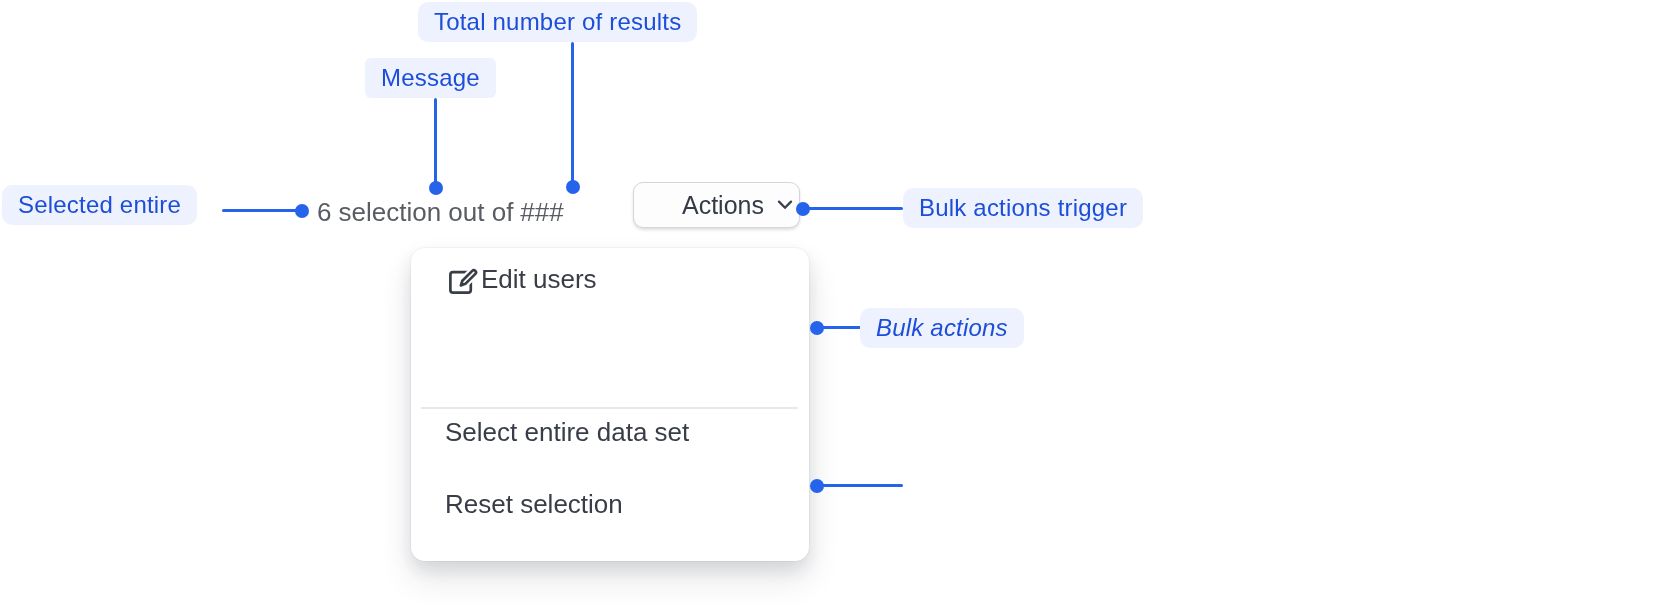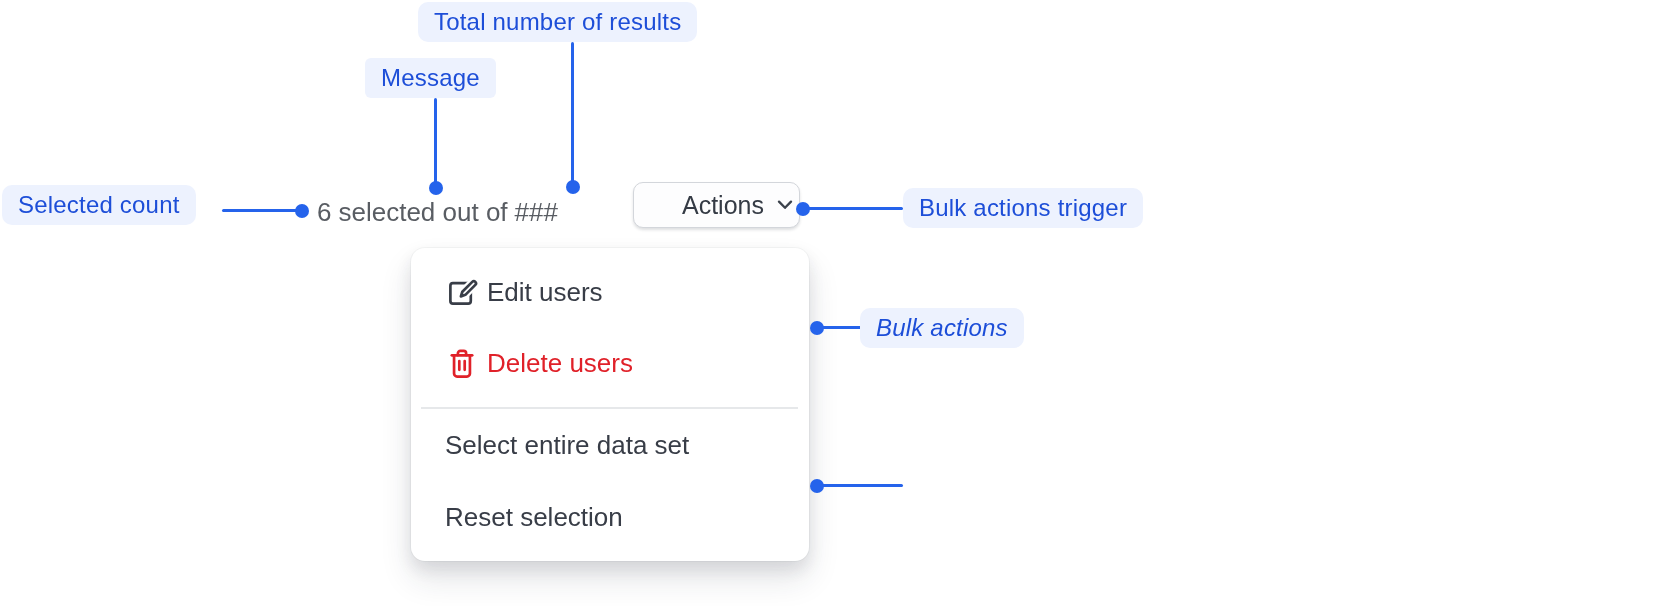--- a/index.html
+++ b/index.html
@@ -47,48 +47,48 @@
     padding-left:42px;
   }
   
   .menu{
     position:absolute;left:411px;top:248px;width:398px;height:313px;
     background:#fff;border-radius:14px;
     box-shadow:0 0 0 1px rgba(35,42,54,.04),0 8px 16px rgba(35,42,54,.10),0 18px 32px rgba(35,42,54,.12);
   }
   .menu-item{
     position:absolute;left:0;right:0;height:56px;
-    display:flex;align-items:center;gap:8px;padding:0 24px 0 34px;
+    display:flex;gap:2px;padding:0 24px 0 34px;
     font-size:26px;color:var(--menu-text);cursor:pointer;white-space:nowrap;
   }
   .menu-item.danger{color:var(--danger);}
   .menu-item .mi-icon{width:34px;height:34px;flex:0 0 34px;display:flex;align-items:center;justify-content:center;}
   .menu-divider{position:absolute;left:10px;right:11px;height:1.5px;background:var(--divider);}
   svg{display:block;}
 </style>
 </head>
 <body>
 
 <div class="canvas">
 
   <div class="pill" style="left:418px;top:2px;">Total number of results</div>
   <div class="vline" style="left:571px;top:42px;height:140px;"></div>
   <div class="dot" style="left:566px;top:180px;"></div>
 
   <div class="pill" style="left:365px;top:58px;border-radius:6px;">Message</div>
   <div class="vline" style="left:434px;top:98px;height:85px;"></div>
   <div class="dot" style="left:429px;top:181px;"></div>
 
-  <div class="pill" style="left:2px;top:185px;">Selected count</div>
+  <div class="pill" style="left:2px;top:185px;">Selected entire</div>
   <div class="hline" style="left:222px;top:209px;width:76px;"></div>
   <div class="dot" style="left:295px;top:204px;"></div>
 
   <div class="message">
     <span>6</span>
-    <span>selected out of</span>
+    <span>selection out of</span>
     <span>###</span>
   </div>
 
   <button class="actions-btn">
     <span>Actions</span>
     <span class="mi-icon" style="width:16px;flex:0 0 16px;">
       <svg width="16" height="10" viewBox="0 0 16 10" fill="none">
         <path d="M2 1.6 L8 7.8 L14 1.6" stroke="#3c424c" stroke-width="2.3" stroke-linecap="round" stroke-linejoin="round"></path>
       </svg>
     </span>
@@ -104,32 +104,20 @@
       <span class="mi-icon">
         <svg width="34" height="34" viewBox="0 0 24 24" fill="none">
           <rect x="3.8" y="5.8" width="14.4" height="14.4" rx="1.8" stroke="#383d47" stroke-width="1.9"></rect>
           <path d="M11.2 15.1 l3.2-1.1 7-7 a1.52 1.52 0 0 0-2.15-2.15 l-7 7 z" stroke="#ffffff" stroke-width="5" fill="#ffffff" stroke-linejoin="round"></path>
           <path d="M11.2 15.1 l3.2-1.1 7-7 a1.52 1.52 0 0 0-2.15-2.15 l-7 7 z" stroke="#383d47" stroke-width="1.9" fill="none" stroke-linejoin="round"></path>
         </svg>
       </span>
       <span>Edit users</span>
     </div>
 
-    <div class="menu-item danger" style="top:87px;">
-      <span class="mi-icon">
-        <svg width="34" height="34" viewBox="0 0 24 24" fill="none" stroke="#e02129" stroke-width="1.9" stroke-linecap="round" stroke-linejoin="round">
-          <path d="M4.8 6.6 h14.4"></path>
-          <path d="M9.1 6.4 V5.2 a1.7 1.7 0 0 1 1.7-1.7 h2.4 a1.7 1.7 0 0 1 1.7 1.7 v1.2"></path>
-          <path d="M6.4 6.6 v12.8 a2.15 2.15 0 0 0 2.15 2.15 h6.9 a2.15 2.15 0 0 0 2.15-2.15 V6.6"></path>
-          <path d="M10.1 10.6 v6.2"></path>
-          <path d="M13.9 10.6 v6.2"></path>
-        </svg>
-      </span>
-      <span>Delete users</span>
-    </div>
 
     <div class="menu-divider" style="top:159px;"></div>
 
     <div class="menu-item" style="top:241px;">
       <span>Reset selection</span>
     </div>
 
     <div class="menu-item" style="top:169px;">
       <span>Select entire data set</span>
     </div>

